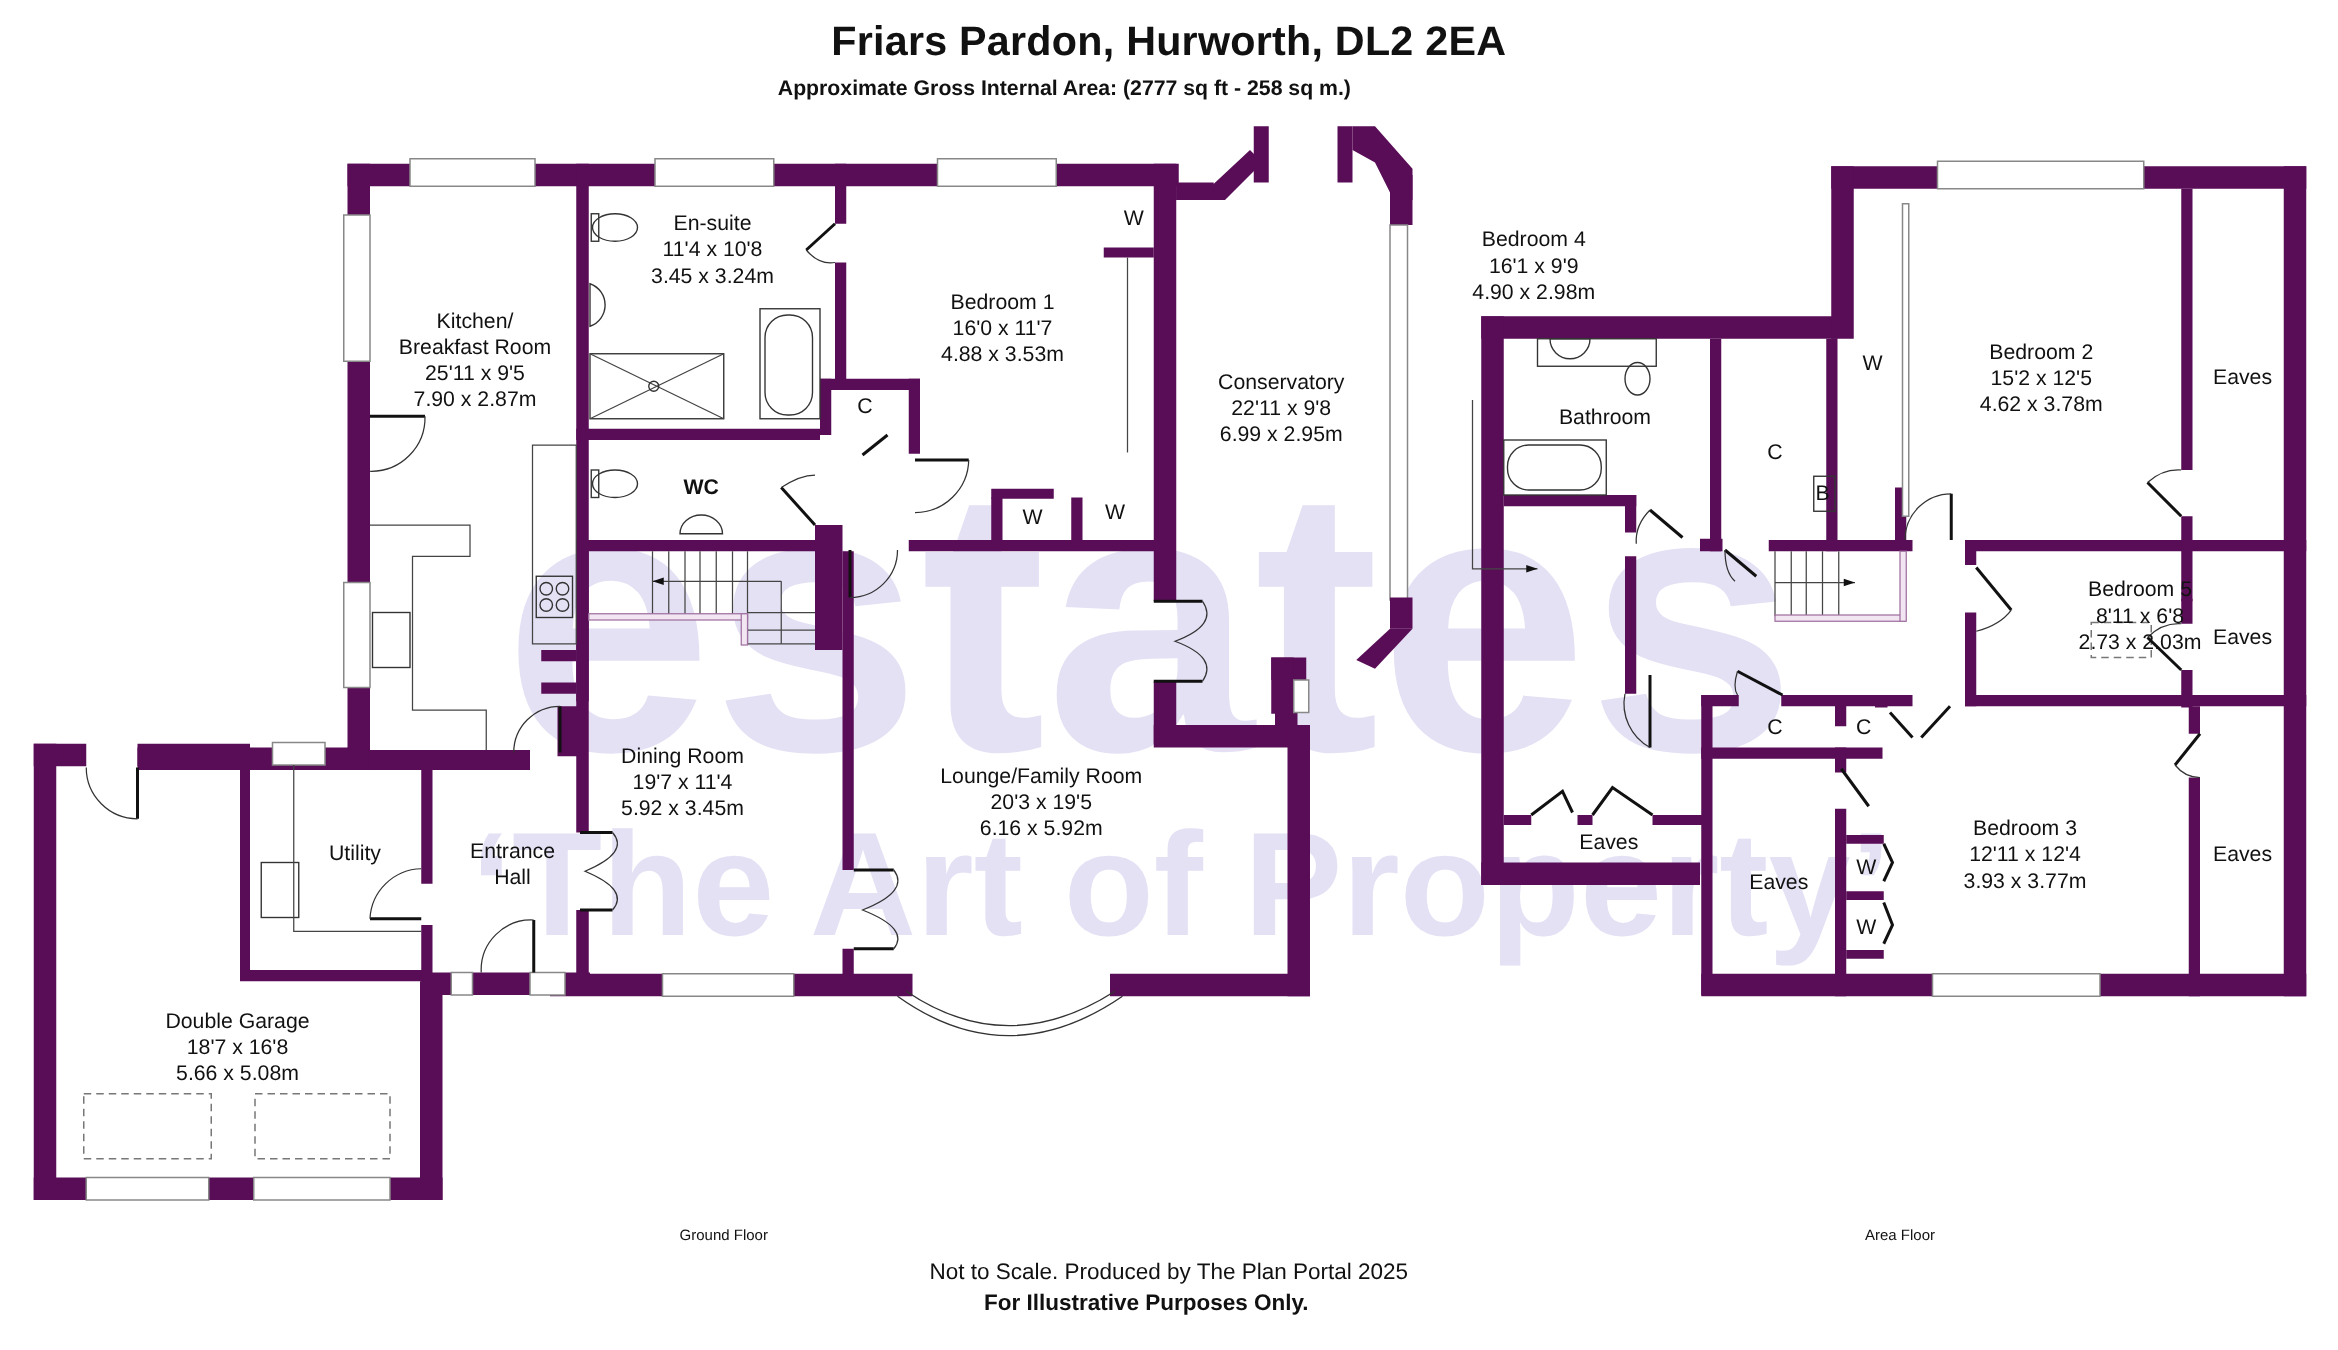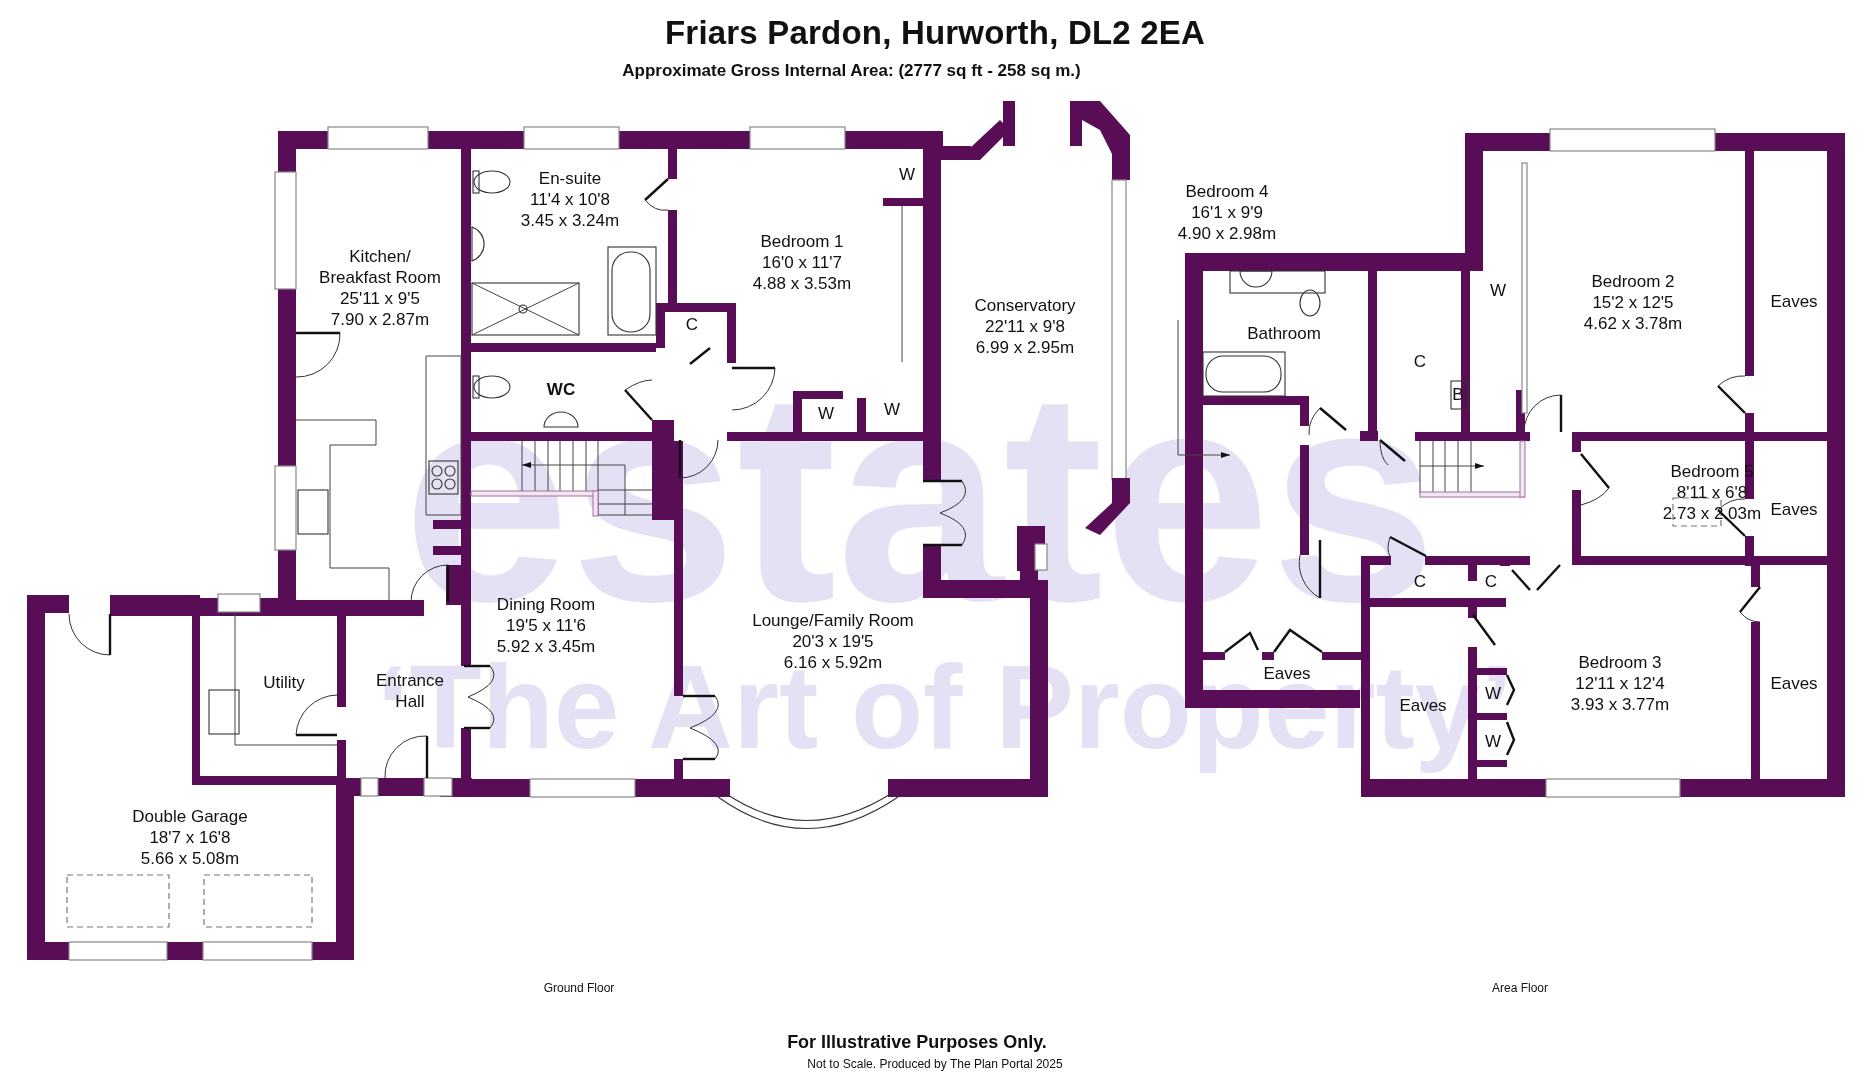--- a/index.html
+++ b/index.html
@@ -17,21 +17,21 @@
   .thin { fill: none; stroke: #444; stroke-width: 1; }
   .door { fill: none; stroke: #111; stroke-width: 2.4; }
   .arc { fill: none; stroke: #333; stroke-width: 1; }
   .dash { fill: none; stroke: #777; stroke-width: 1.2; stroke-dasharray: 6 4; }
   .hatch { fill: #f3e6f3; stroke: #a070a0; stroke-width: 1; }
   .room-label { position: absolute; text-align: center; font-size: 17px; line-height: 21px;
                 color: #111; white-space: nowrap; transform: translateX(-50%); }
   .room-label span { display: block; }
   .small-label { position: absolute; font-size: 17px; color: #111; transform: translate(-50%, -50%); }
   .floor-label { position: absolute; font-size: 12px; font-weight: normal; transform: translateX(-50%); }
-  .footer1 { position: absolute; left: 0; width: 1870px; top: 1057px; text-align: center; font-size: 12px; }
+  .footer1 { position: absolute; left: 0; width: 1870px; top: 1007px; text-align: center; font-size: 18px; }
   .footer2 { position: absolute; left: 0; width: 1834px; top: 1032px; text-align: center; font-size: 18px; font-weight: bold; }
 </style>
 </head>
 <body>
 
 <div class="title">Friars Pardon, Hurworth, DL2 2EA</div>
 <div class="subtitle">Approximate Gross Internal Area: (2777 sq ft - 258 sq m.)</div>
 
 <svg class="plan" width="1870" height="1080" viewBox="0 0 1870 1080">
 
@@ -367,21 +367,21 @@
 <div class="room-label" style="left:1025px; top:295px;">
   <span>Conservatory</span>
   <span>22'11 x 9'8</span>
   <span>6.99 x 2.95m</span>
 </div>
 <div class="room-label" style="left:561px; top:379px;font-weight:bold;">
   <span>WC</span>
 </div>
 <div class="room-label" style="left:546px; top:594px;">
   <span>Dining Room</span>
-  <span>19'5 x 11'6</span>
+  <span>19'7 x 11'4</span>
   <span>5.92 x 3.45m</span>
 </div>
 <div class="room-label" style="left:833px; top:610px;">
   <span>Lounge/Family Room</span>
   <span>20'3 x 19'5</span>
   <span>6.16 x 5.92m</span>
 </div>
 <div class="room-label" style="left:284px; top:672px;">
   <span>Utility</span>
 </div>

